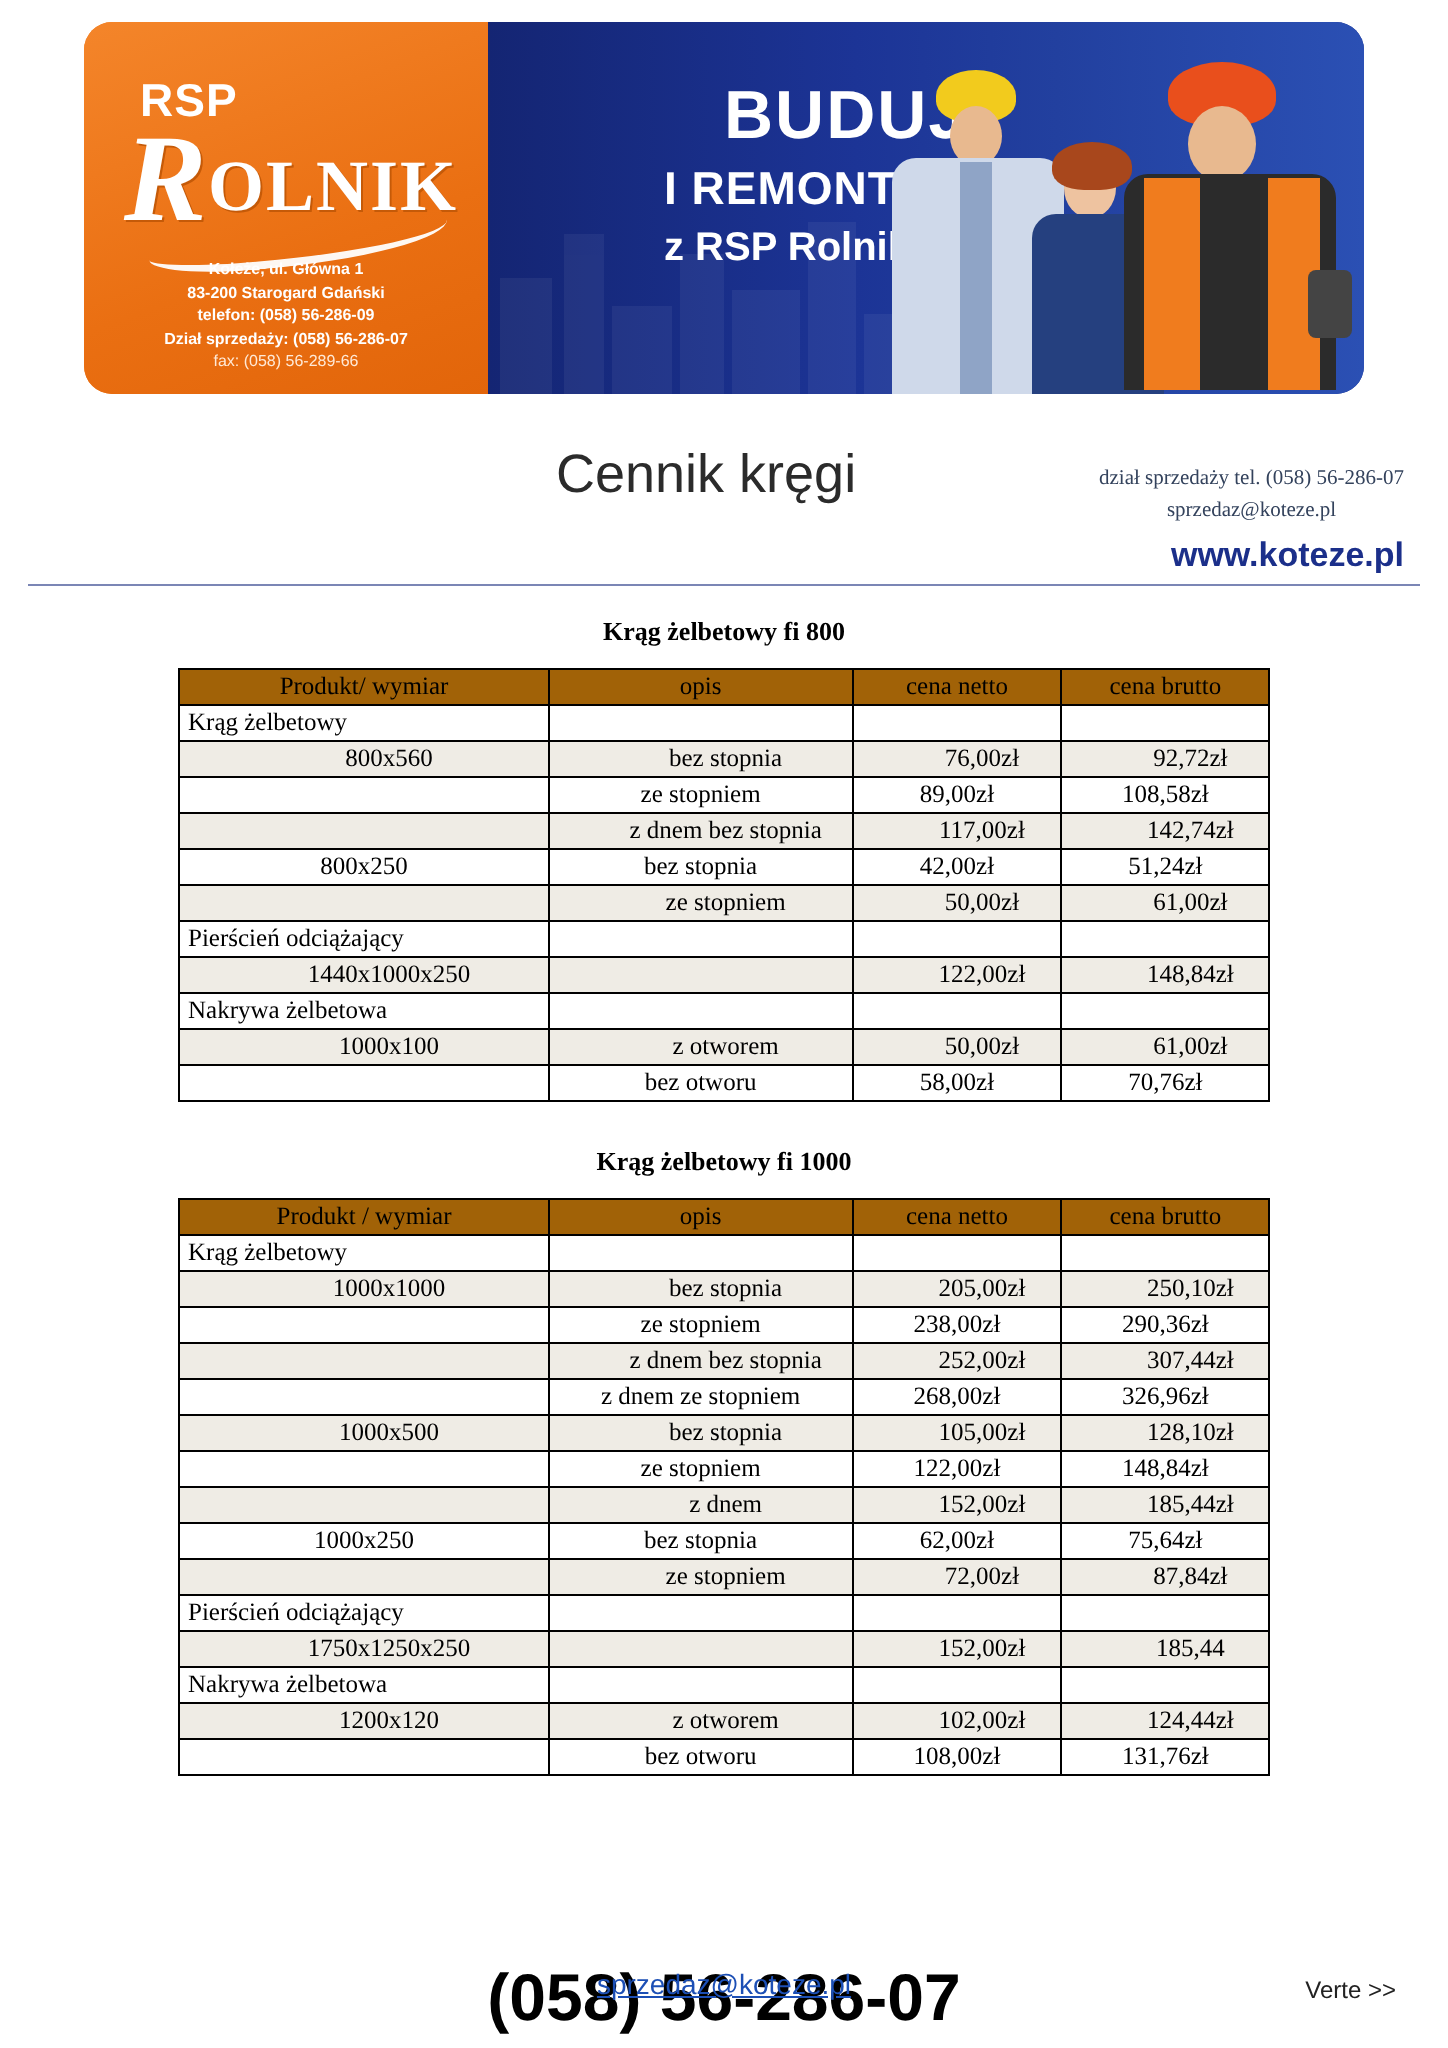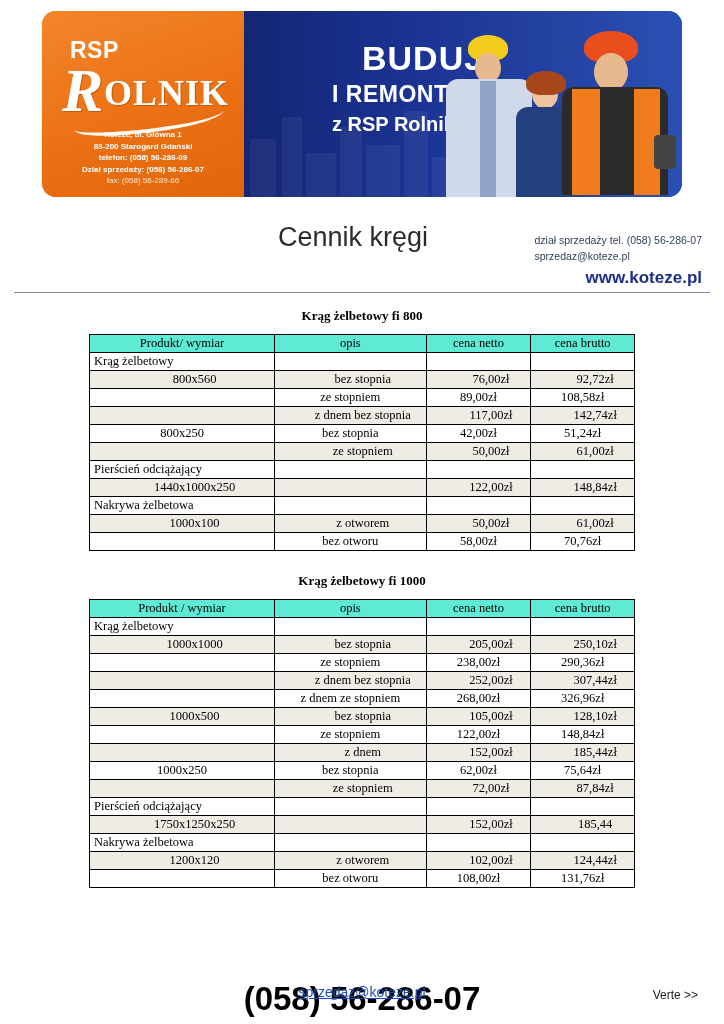--- a/index.html
+++ b/index.html
@@ -177,22 +177,22 @@
     left: 278px;
     top: 222px;
     font-family: "Liberation Sans", sans-serif;
     font-size: 27px;
     color: #2b2b2b;
   }
   .contact {
     position: absolute;
     right: 22px;
     top: 232px;
-    text-align: left;
-    font-family: Liberation Sans, sans-serif;
+    text-align: center;
+    font-family: Liberation Serif, serif;
     font-size: 10.5px;
     color: #33425c;
     line-height: 16px;
   }
   .www {
     position: absolute;
     right: 22px;
     top: 268px;
     font-family: "Liberation Sans", sans-serif;
     font-weight: bold;
@@ -224,21 +224,21 @@
     border-collapse: collapse;
     margin: 10px auto 0 auto;
     width: 546px;
     font-size: 12.5px;
   }
   table.price td {
     border: 1px solid #000000;
     height: 17px;
     padding: 0 4px;
   }
-  .hdr td { text-align: center; background: #5eead4; }
+  .hdr td { text-align: center; background: #a16207; }
   .grp td { font-weight: normal; text-align: left; }
   .c-dim  { width: 200px; text-align: center; }
   .c-desc { width: 168px; text-align: center; }
   .c-net  { width: 90px;  text-align: center; }
   .c-gro  { width: 88px;  text-align: center; }
   tr.alt td { background: #efece5; padding-left: 29px; }
 
   
   .phone {
     position: absolute;

